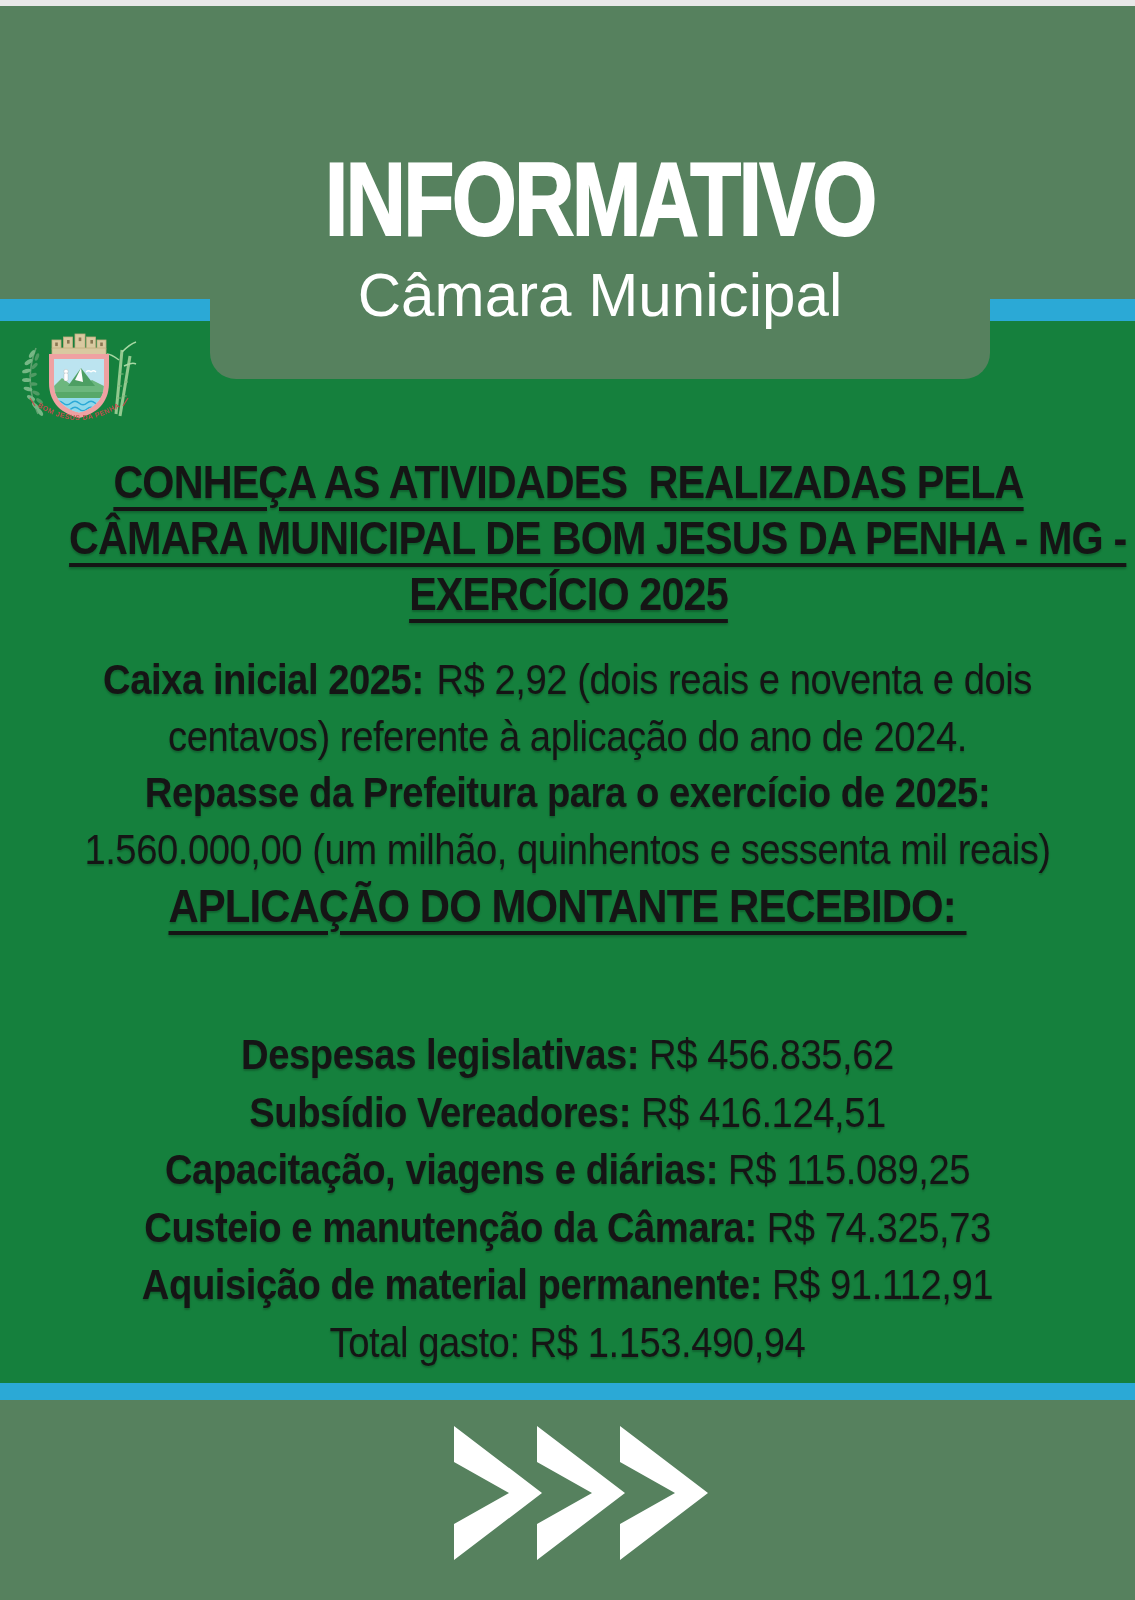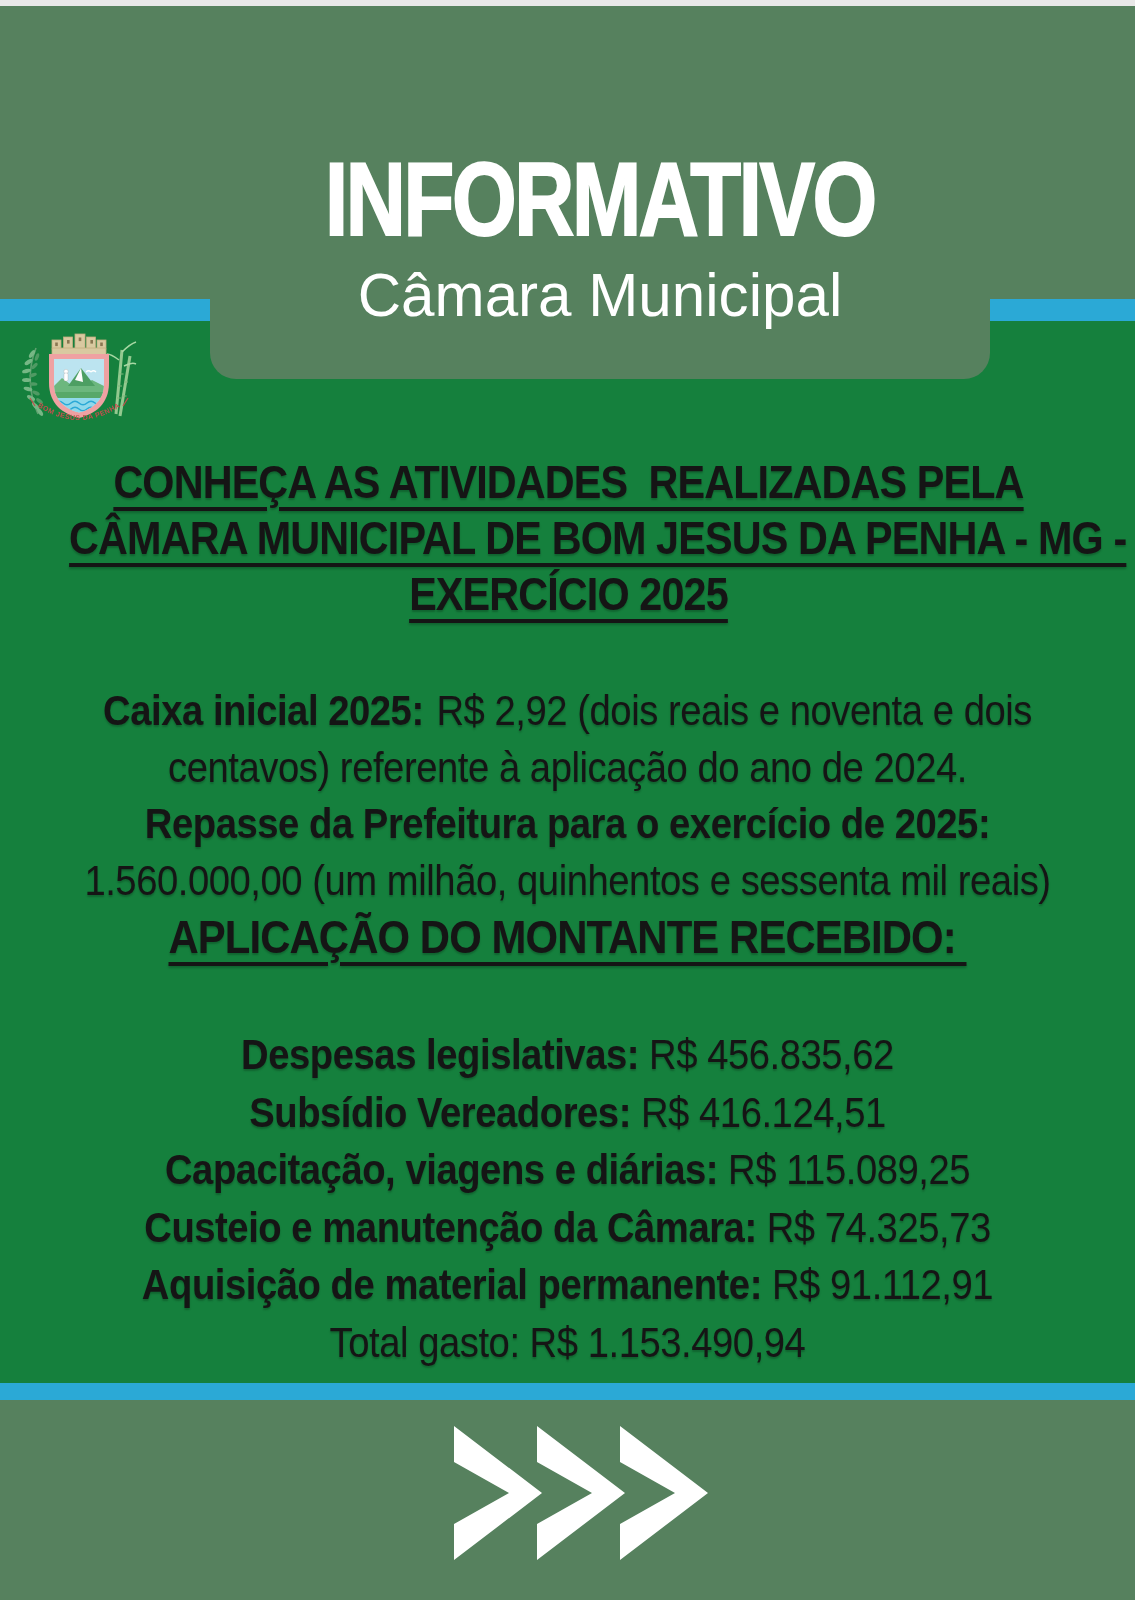--- a/index.html
+++ b/index.html
@@ -31,21 +31,21 @@
   
   .logo{position:absolute;left:18px;top:320px;width:122px;height:110px;z-index:3;}
   
   .heading{position:absolute;left:1px;top:448px;width:100%;}
   .h-line{
     font-size:47px;font-weight:700;line-height:56px;letter-spacing:-1px;
     text-align:center;white-space:pre;transform:scaleX(0.88);
     text-shadow:0 2px 2px rgba(0,0,0,.22);
   }
   .ul{text-decoration:underline;text-decoration-thickness:4px;text-underline-offset:9px;}
-  .intro{position:absolute;left:0;top:677px;width:100%;}
+  .intro{position:absolute;left:0;top:646px;width:100%;}
   .p-line{
     font-size:42px;font-weight:400;line-height:56.5px;letter-spacing:-0.5px;
     text-align:center;white-space:pre;transform:scaleX(0.91);
     text-shadow:0 2px 2px rgba(0,0,0,.22);
   }
   .b{font-weight:700;}
   .sec{font-size:46px;letter-spacing:-1px;}
   .gap{margin-left:14px;}
   .expenses{position:absolute;left:0;top:1020px;width:100%;}
   .l-line{

